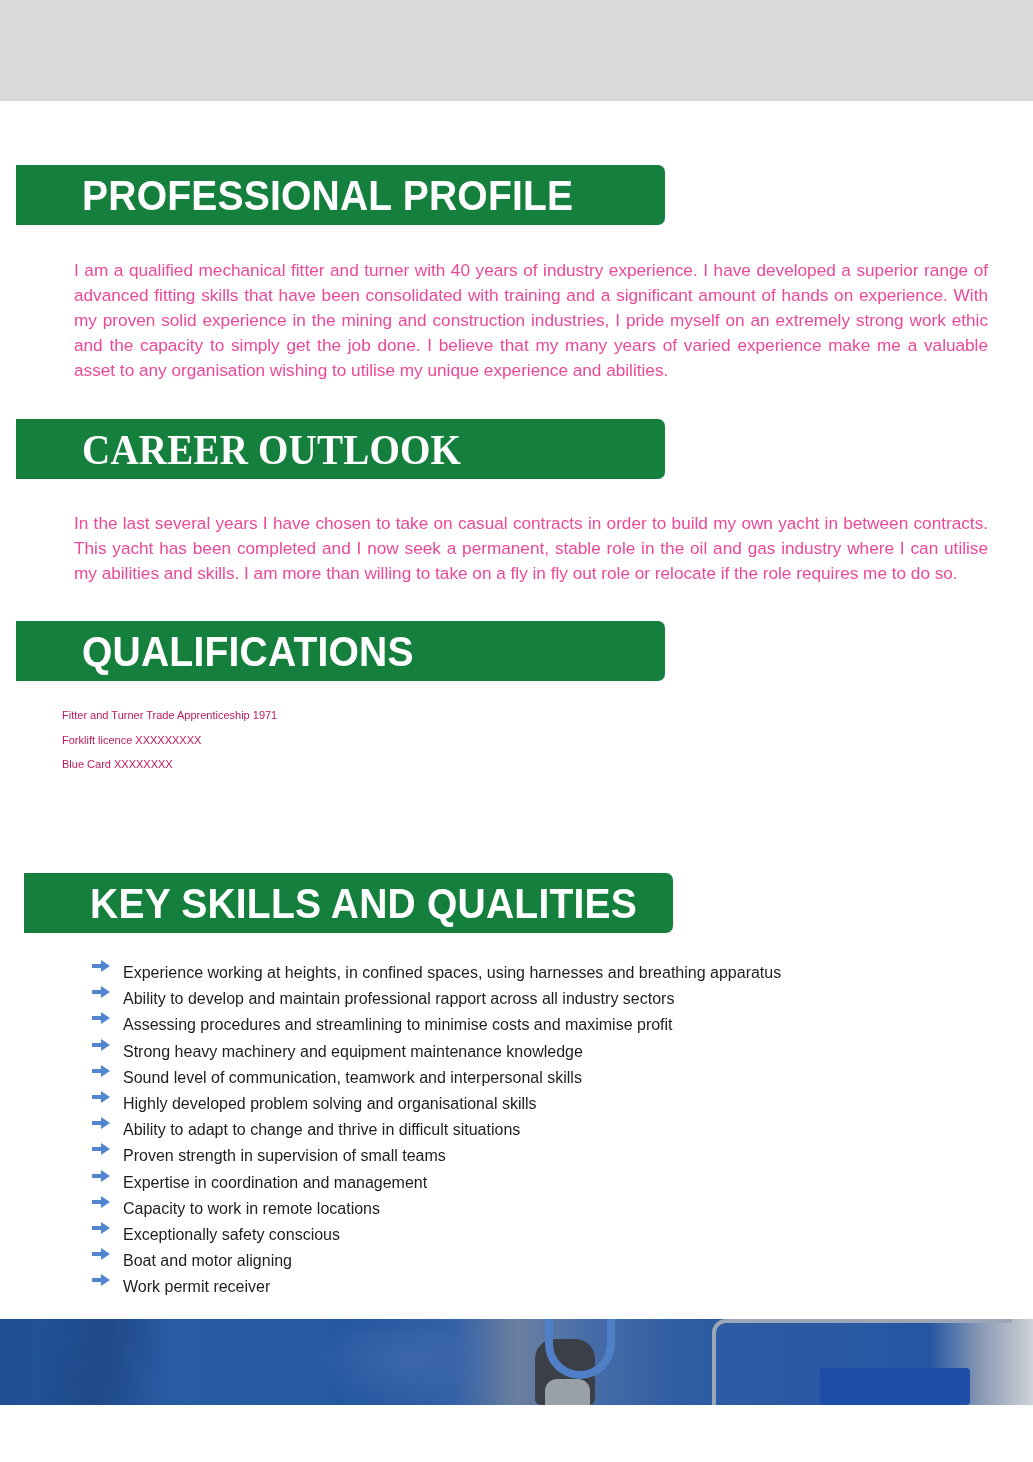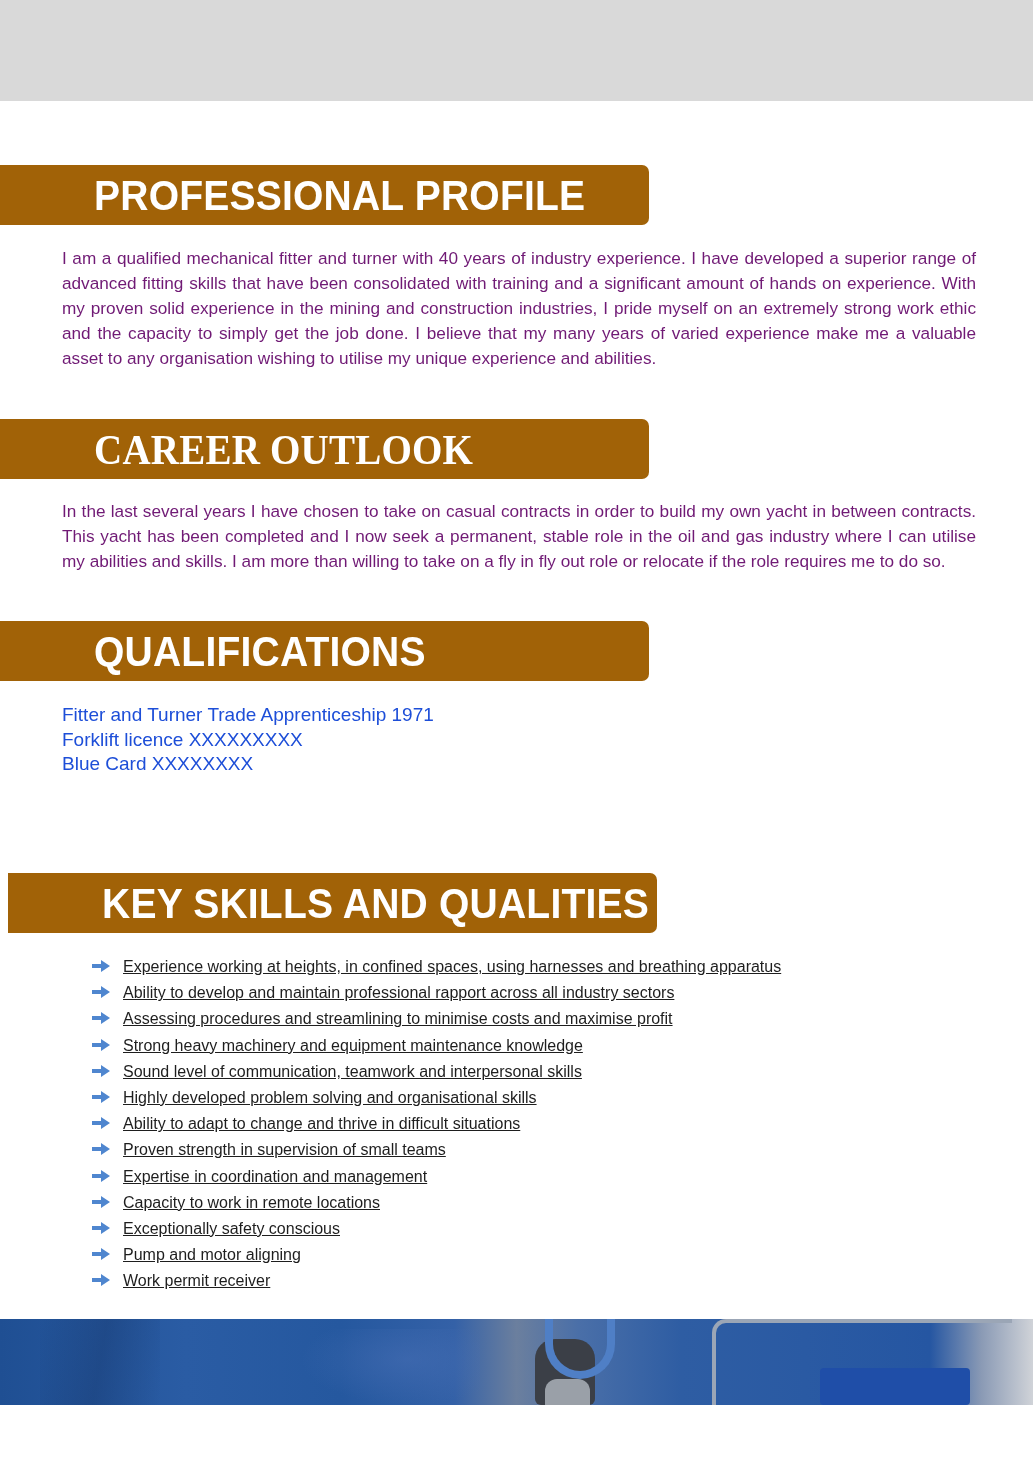--- a/index.html
+++ b/index.html
@@ -1,31 +1,31 @@
 <!DOCTYPE html>
 <html><head>
 <meta charset="utf-8">
 <style>
   html, body { margin: 0; padding: 0; background: #ffffff; }
   body { width: 1033px; height: 1462px; position: relative; overflow: hidden;
          font-family: "Liberation Sans", "DejaVu Sans", sans-serif; color: #1a1a1a; }
   .top-band { position: absolute; left: 0; top: 0; width: 1033px; height: 101px; background: #d9d9d9; }
-  .section-header { position: absolute; left: 0; width: 649px; height: 60px; background: #a16207;
-                    border-radius: 0 7px 7px 0; box-sizing: border-box; padding-left: 94px; }
+  .section-header { position: absolute; left: 16px; width: 649px; height: 60px; background: #15803d;
+                    border-radius: 0 7px 7px 0; box-sizing: border-box; padding-left: 66px; }
   .section-header span { color: #ffffff; font-weight: bold; font-size: 42px; line-height: 62px;
                          letter-spacing: 0.2px; white-space: nowrap; display: inline-block;
                          transform: scaleX(0.93); transform-origin: left center; }
   .para { position: absolute; left: 62px; width: 914px; font-size: 17.2px; line-height: 25px;
-          text-align: justify; color: #701a75; margin: 0; }
+          text-align: justify; color: #ec4899; margin: 12px; }
   .qual-list { position: absolute; left: 62px; top: 703px; margin: 0; padding: 0; list-style: none; }
-  .qual-list li { font-size: 19px; line-height: 24.6px; color: #1d4ed8; white-space: nowrap; }
+  .qual-list li { font-size: 11px; line-height: 24.6px; color: #be185d; white-space: nowrap; }
   .skills-list { position: absolute; left: 92px; top: 954px; margin: 0; padding: 0; list-style: none; }
   .skills-list li { position: relative; height: 26.2px; font-size: 16px; line-height: 26px; color: #1e1e1e; white-space: nowrap; }
   .skills-list .arrow { position: absolute; left: 0; top: 5px; width: 18px; height: 14px; }
-  .skills-list .label { position: absolute; left: 31px; top: 0; text-decoration: underline; }
+  .skills-list .label { position: absolute; left: 31px; top: 6px; }
   .footer-banner { position: absolute; left: 0; top: 1319px; width: 1033px; height: 86px; overflow: hidden;
     background: linear-gradient(90deg, #1f4f93 0%, #2a5ca4 18%, #25589f 33%, #3461a7 44%, #6b7f9e 50%, #4a6fa8 56%, #2e5da3 66%, #2a5aa3 78%, #2556a2 90%, #8a9ab5 95%, #d0d3d8 100%); }
   .footer-banner .fold1 { position: absolute; left: 40px; top: 0; width: 120px; height: 86px;
     background: linear-gradient(100deg, rgba(20,50,100,0) 0%, rgba(20,50,100,0.35) 50%, rgba(20,50,100,0) 100%); }
   .footer-banner .fold2 { position: absolute; left: 300px; top: 10px; width: 180px; height: 76px;
     background: radial-gradient(ellipse at 60% 40%, rgba(70,110,180,0.55) 0%, rgba(70,110,180,0) 70%); }
   .footer-banner .hook { position: absolute; left: 545px; top: 0; width: 70px; height: 60px; border: 8px solid #4f7fc6;
     border-top: none; border-radius: 0 0 40px 40px; box-sizing: border-box; }
   .footer-banner .glove { position: absolute; left: 535px; top: 20px; width: 60px; height: 66px; background: #3b3f47;
     border-radius: 20px 20px 6px 6px; }
@@ -125,21 +125,21 @@
   <li>
       <svg class="arrow" viewBox="0 0 18 14">
         <path d="M0 5h9V1l9 6-9 6V9H0z" fill="#4f86cf"></path>
       </svg>
       <span class="label">Exceptionally safety conscious</span>
     </li>
   <li>
       <svg class="arrow" viewBox="0 0 18 14">
         <path d="M0 5h9V1l9 6-9 6V9H0z" fill="#4f86cf"></path>
       </svg>
-      <span class="label">Pump and motor aligning</span>
+      <span class="label">Boat and motor aligning</span>
     </li>
   <li>
       <svg class="arrow" viewBox="0 0 18 14">
         <path d="M0 5h9V1l9 6-9 6V9H0z" fill="#4f86cf"></path>
       </svg>
       <span class="label">Work permit receiver</span>
     </li>
 </ul>
 
 <div class="footer-banner">

